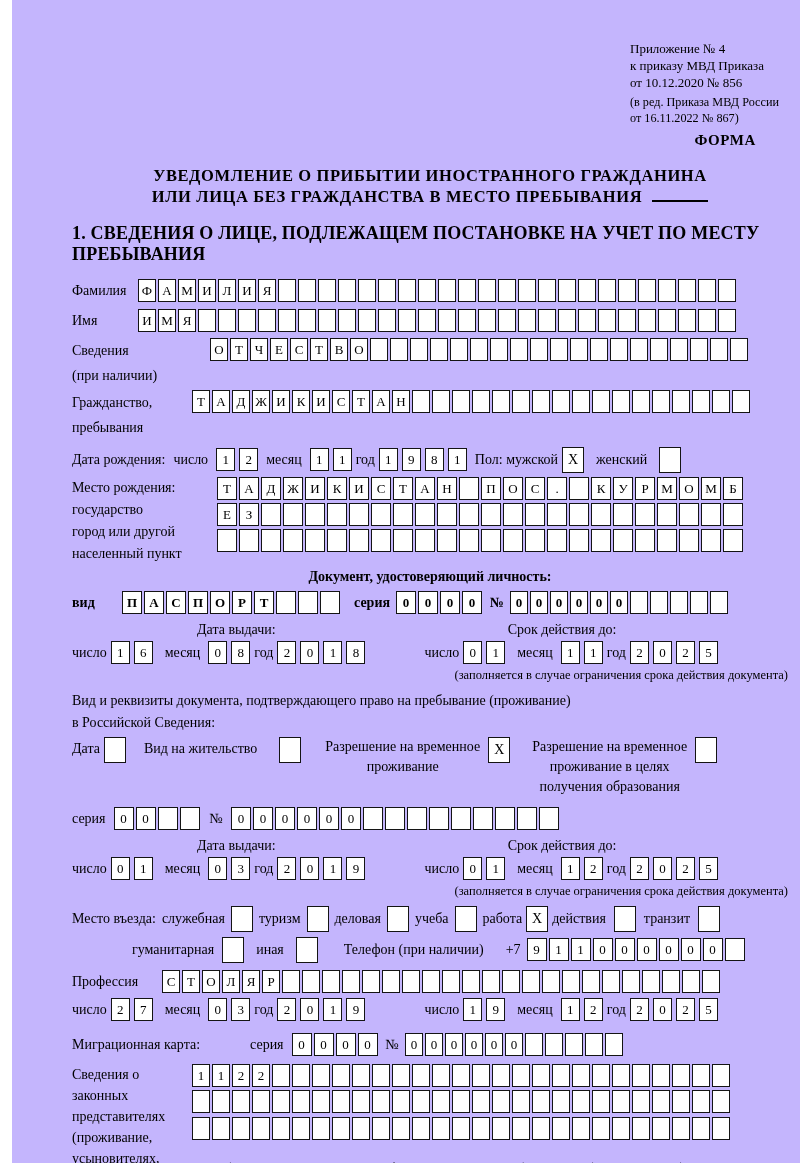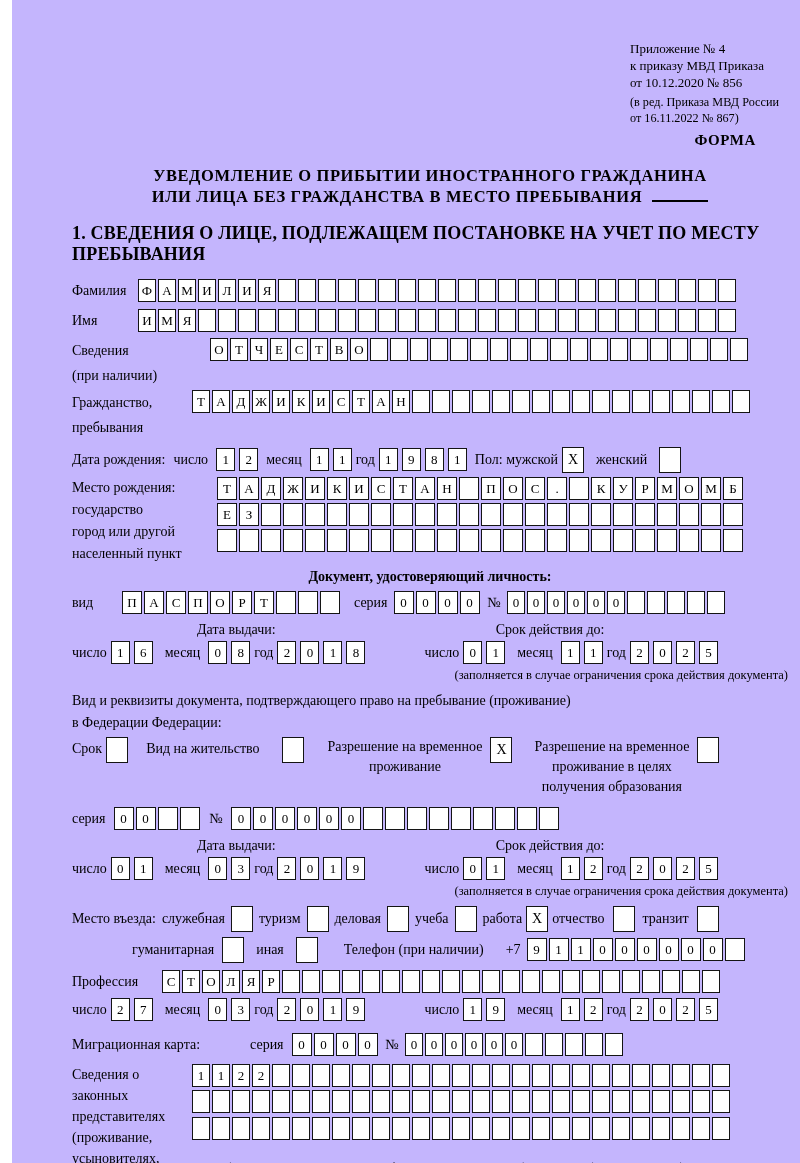--- a/index.html
+++ b/index.html
@@ -36,21 +36,21 @@
   }
   .cells.w .cell{width:18px;}
   .cells.d .cell{width:17px;margin-right:4px;}
   .cellrow{margin-bottom:3px;}
   .chk{
     flex:none;display:inline-block;width:20px;height:24px;
     border:1.6px solid #141414;text-align:center;line-height:24px;
     font-size:14px;background:#fff;
   }
   .dochead{text-align:center;font-weight:bold;font-size:14px;margin-top:4px;}
-  .dh{display:flex;margin-top:6px;line-height:16px;}
+  .dh{display:flex;margin-top:6px;line-height:16px;gap:12px;}
   .note{ text-align:right;font-size:12.5px;line-height:16px;margin-top:1px;}
   .plain{line-height:20px;margin-top:8px;}
   .opt2,.opt3{line-height:20px;text-align:center;}
   .note2{font-size:12.5px;margin-top:16px;margin-left:35px;}
   .ml8{margin-left:8px;} .ml6{margin-left:6px;} .ml4{margin-left:4px;} .ml12{margin-left:12px;}
 </style>
 </head>
 <body>
 
 <div class="page">
@@ -328,21 +328,21 @@
           <span class="cell"></span>
           <span class="cell"></span>
           <span class="cell"></span>
           <span class="cell"></span>
         </div>
     </div>
   </div>
 
   <div class="dochead">Документ, удостоверяющий личность:</div>
 
-  <div class="row" style="margin-top:4px;">
+  <div class="row" style="margin-top:4px;font-weight:bold;">
     <span class="lbl" style="flex:0 0 50px;">вид</span>
     <span class="cells w">
         <span class="cell">П</span>
         <span class="cell">А</span>
         <span class="cell">С</span>
         <span class="cell">П</span>
         <span class="cell">О</span>
         <span class="cell">Р</span>
         <span class="cell">Т</span>
         <span class="cell"></span>
@@ -408,24 +408,24 @@
     <span class="cells d ml4">
         <span class="cell">2</span>
         <span class="cell">0</span>
         <span class="cell">2</span>
         <span class="cell">5</span>
       </span>
   </div>
   <div class="note">(заполняется в случае ограничения срока действия документа)</div>
 
   <div class="plain">Вид и реквизиты документа, подтверждающего право на пребывание (проживание)</div>
-  <div class="plain" style="margin-top:2px;">в Федерации Федерации:</div>
+  <div class="plain" style="margin-top:2px;">в Российской Сведения:</div>
 
   <div class="row top" style="margin-top:4px;">
-    <span class="lbl" style="line-height:24px;">Срок</span>
+    <span class="lbl" style="line-height:24px;">Дата</span>
     <span class="chk ml4"></span>
     <span class="lbl" style="margin-left:18px;line-height:24px;">Вид на жительство</span>
     <span class="chk" style="margin-left:22px;"></span>
     <div class="opt2" style="margin-left:24px;">
       <div>Разрешение на временное</div>
       <div>проживание</div>
     </div>
     <span class="chk ml8">X</span>
     <div class="opt3" style="margin-left:22px;">
       <div>Разрешение на временное</div>
@@ -510,21 +510,21 @@
     <span class="lbl ml6">служебная</span>
     <span class="chk ml6"></span>
     <span class="lbl ml6">туризм</span>
     <span class="chk ml6"></span>
     <span class="lbl ml6">деловая</span>
     <span class="chk ml6"></span>
     <span class="lbl ml6">учеба</span>
     <span class="chk ml6"></span>
     <span class="lbl ml6">работа</span>
     <span class="chk ml4">X</span>
-    <span class="lbl ml4">отчество</span>
+    <span class="lbl ml4">действия</span>
     <span class="chk ml8"></span>
     <span class="lbl ml8">транзит</span>
     <span class="chk ml8"></span>
   </div>
 
   <div class="row" style="margin-top:4px;">
     <span class="lbl" style="margin-left:60px;">гуманитарная</span>
     <span class="chk ml8"></span>
     <span class="lbl ml12">иная</span>
     <span class="chk ml12"></span>

